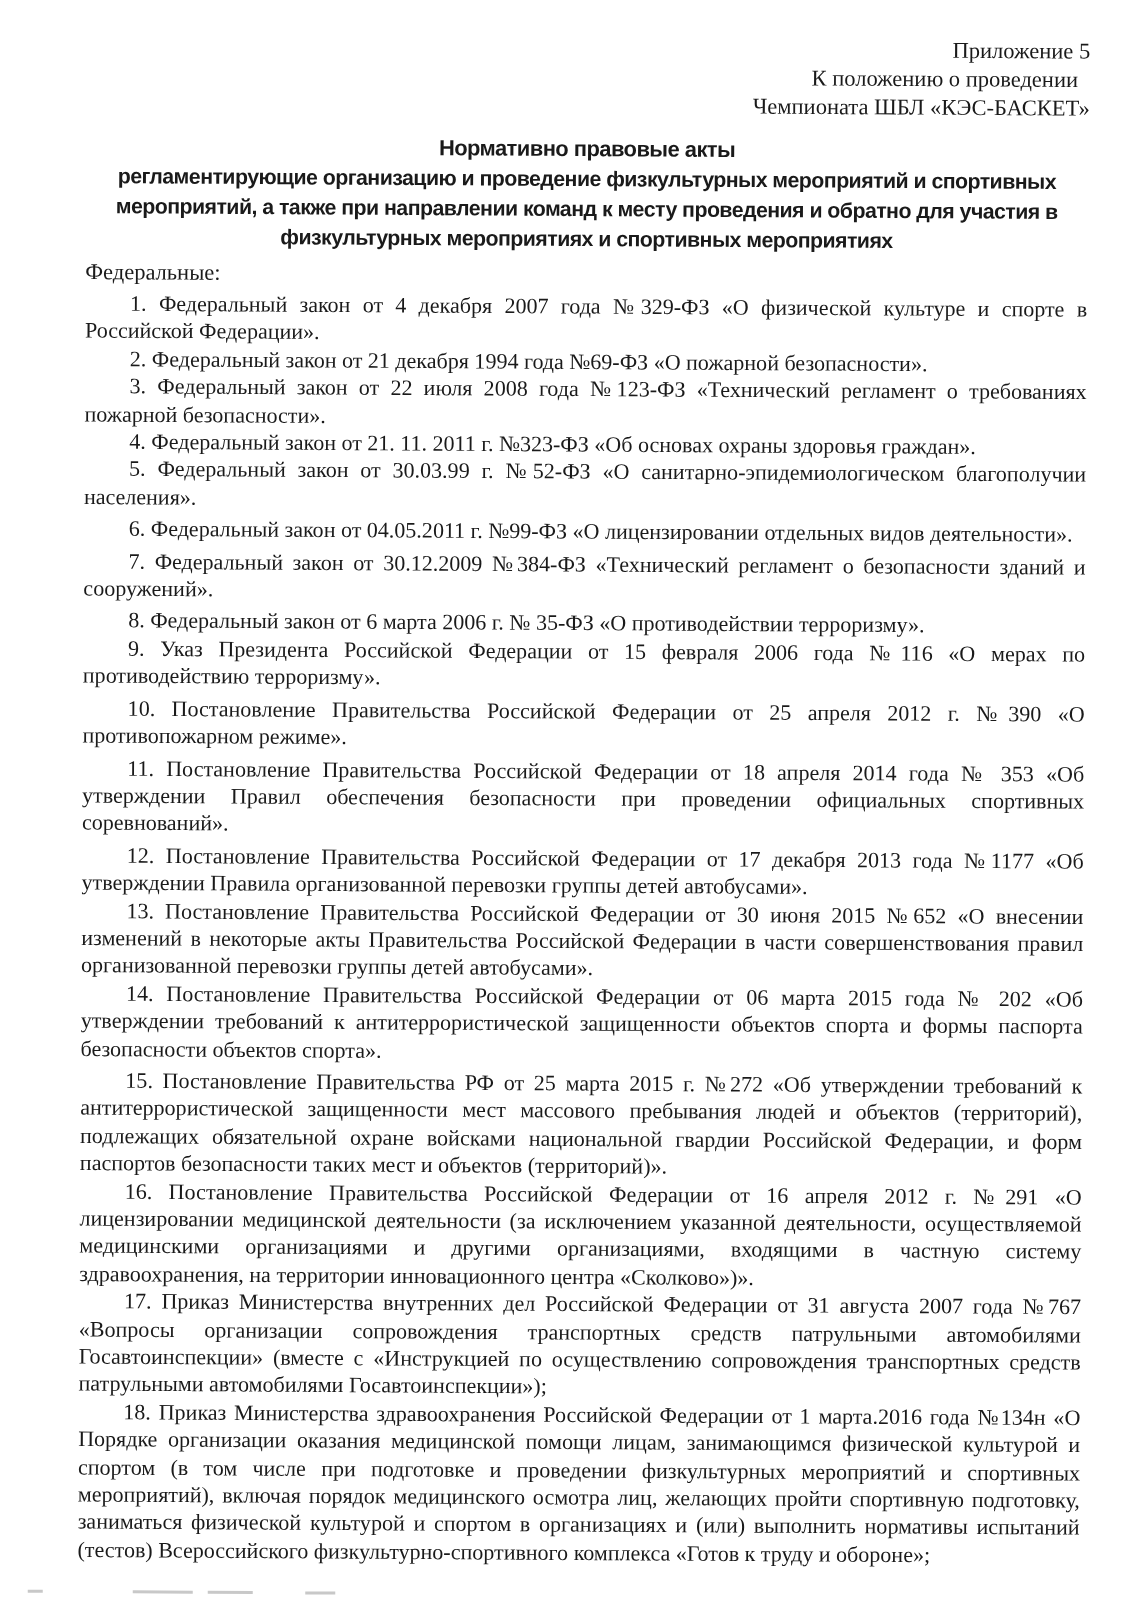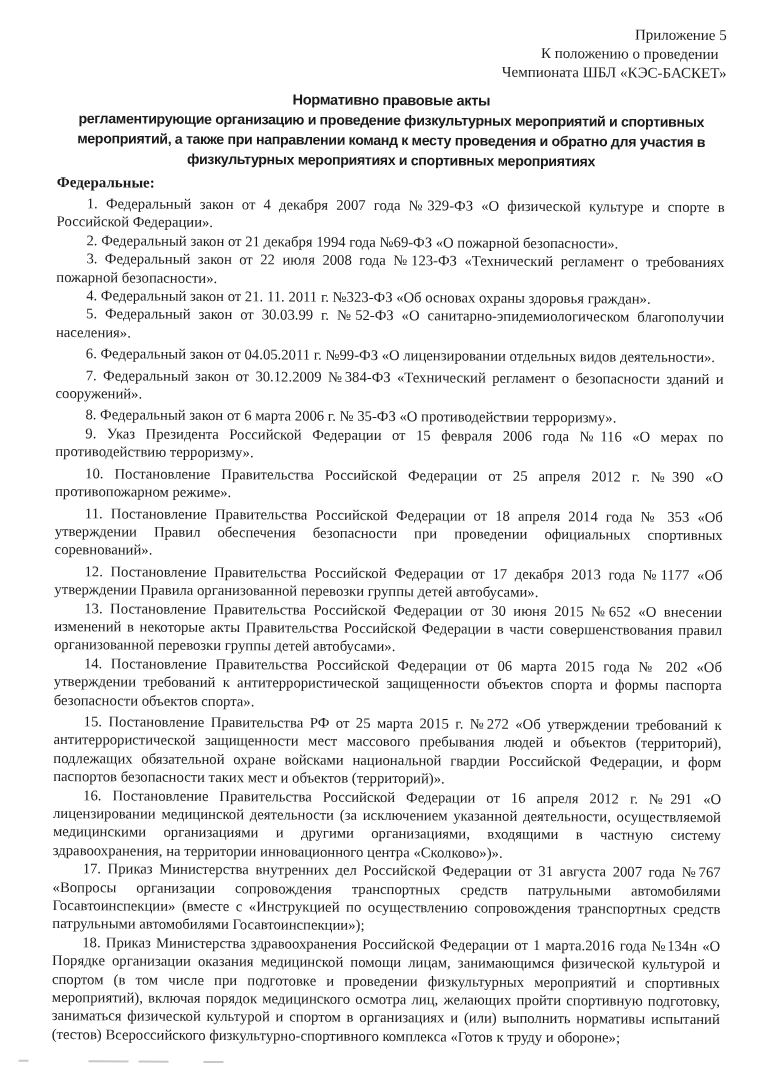--- a/index.html
+++ b/index.html
@@ -9,21 +9,21 @@
           transform: rotate(0.35deg); transform-origin: 50% 0; }
   .appendix { position: absolute; right: 36px; top: 24px; text-align: right;
               font-size: 15px; line-height: 19px; }
   .appendix div { white-space: nowrap; }
   .appendix .l2 { margin-right: 8px; }
   .title-block { position: absolute; left: 52px; width: 680px; top: 90px;
                  text-align: center; font-weight: bold; font-size: 14.2px; line-height: 20px;
                  font-family: "Liberation Sans Narrow", "Liberation Sans", sans-serif;
                  letter-spacing: -0.35px; }
   .title-block .t1 { font-size: 14.6px; }
-  .section { position: absolute; left: 58px; top: 176px; font-weight: bold; font-size: 15px; }
+  .section { position: absolute; left: 58px; top: 176px; font-weight: normal; font-size: 15px; }
   .list { position: absolute; left: 58px; top: 196px; width: 668px;
           font-size: 14.7px; line-height: 18.4px; text-align: justify; }
   .item { text-indent: 30px; margin: 0; }
   .item.gap { margin-top: 3px; }
   .scanmarks { position: absolute; left: 25px; top: 1062px; height: 4px; width: 230px; }
   .scanmarks span { position: absolute; top: 0; height: 2px; background: #c8c8c8; }
 </style>
 </head>
 <body>
 

